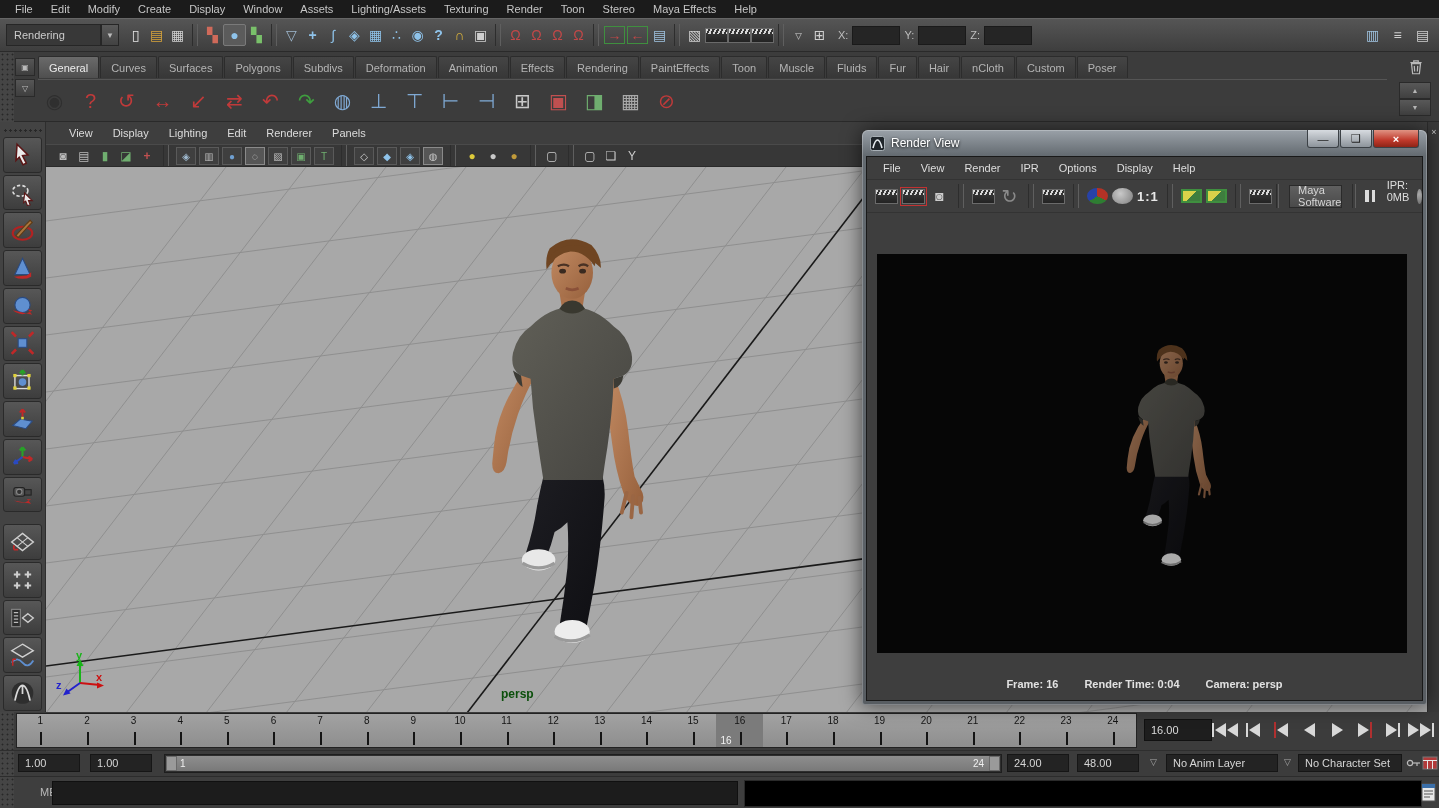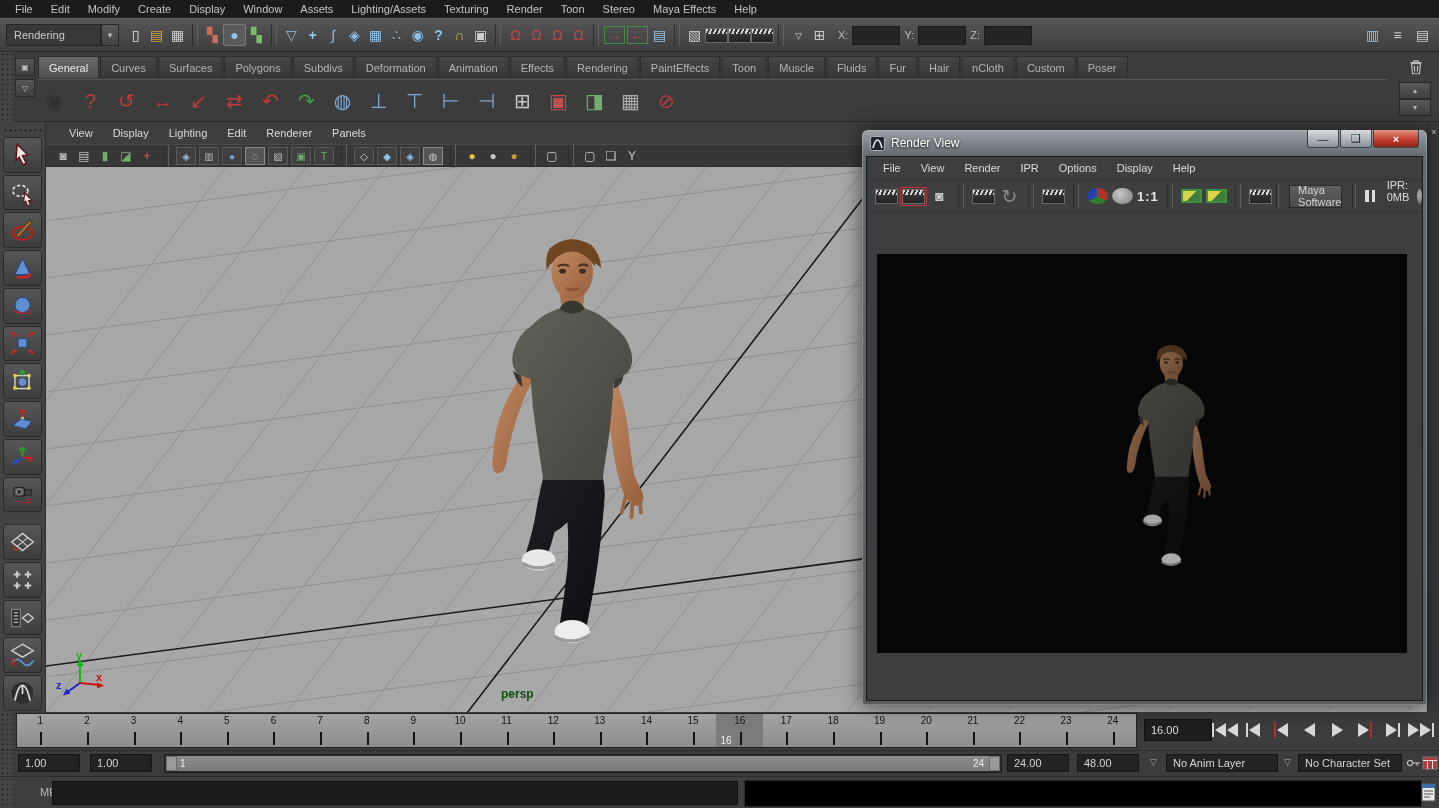--- a/index.html
+++ b/index.html
@@ -594,20 +594,25 @@
           <span class="pausebar"></span>
       </span>
       <span id="rv-ipr-label">IPR: 0MB</span>
       <span class="stopdot"></span>
     </div>
     <div id="rv-image">
       <svg class="dim-man" style="position:absolute;left:239px;top:87px" width="107" height="232" viewBox="0 0 120 260" preserveAspectRatio="none">
           <use href="#man"></use>
         </svg>
     </div>
+    <div id="rv-status2">
+      <span>Frame: 16</span>
+      <span>Render Time: 0:04</span>
+      <span>Camera: persp</span>
+    </div>
   </div>
 </div>
 
 <div id="timeslider" class="abs">
   <div id="ts-grip" class="grip-v"></div>
   <div id="ruler">
       <div class="tl-cell">
         <span class="tl-num">1</span>
         <span class="tl-tick"></span>
       </div>

